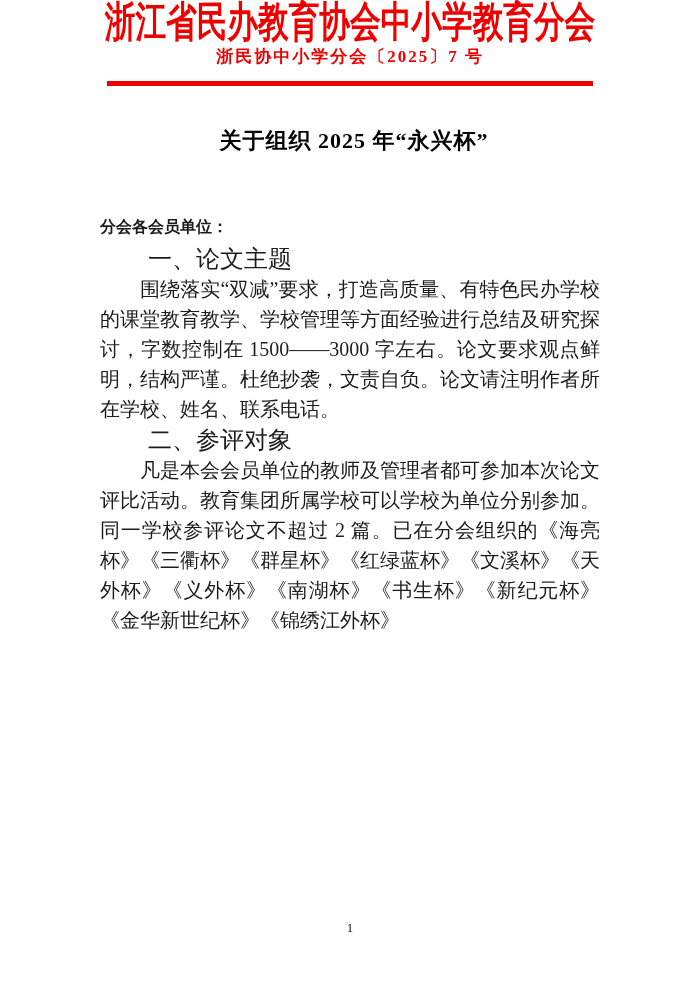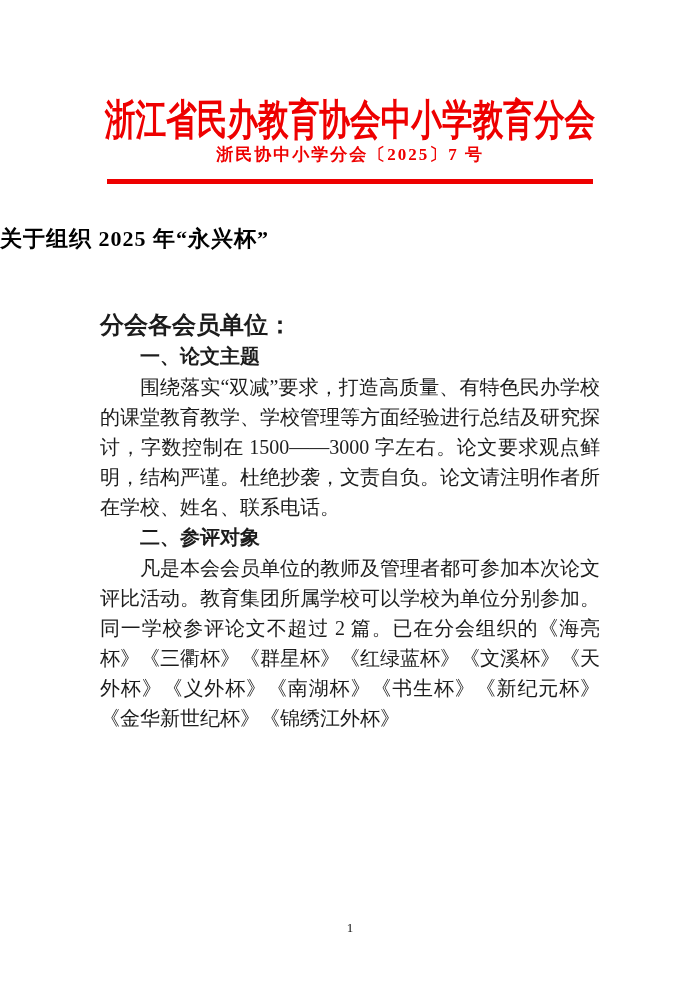--- a/index.html
+++ b/index.html
@@ -8,21 +8,21 @@
   .page {
     position:relative;
     width:700px; height:989px;
     margin:0 auto;
     background:#ffffff;
     overflow:hidden;
     font-family:"Liberation Serif","DejaVu Serif",serif;
     color:var(--ink);
   }
   
-  .letterhead { text-align:center; padding-top:98px; }
+  .letterhead { text-align:center; }
   .org-name {
     display:inline-block;
     font-size:42px;
     font-weight:bold;
     color:var(--accent);
     line-height:1.08;
     white-space:nowrap;
     transform:scaleX(0.73);
     transform-origin:center;
     letter-spacing:0px;
@@ -34,50 +34,51 @@
     letter-spacing:2px;
   }
   .red-rule {
     width:486px; height:5px;
     margin:13px auto 0 auto;
     background:var(--accent);
   }
   
   .doc-title {
     margin-top:35px;
-    text-align:left;
+    text-align:center;
     font-weight:bold;
     font-size:22px;
     line-height:40px;
     letter-spacing:1px;
     color:#000;
+    padding-left:8px;
   }
   
   .doc-body {
     margin:50px 100px 0 100px;
     font-size:20px;
     line-height:30px;
     text-align:justify;
   }
   .salutation {
     font-family:Liberation Sans, sans-serif;
     font-weight:bold;
-    font-size:24px;
+    font-size:16px;
     line-height:32px;
   }
   .para {
     text-indent:2em;
     font-size:20px;
     line-height:30px;
   }
   .sec-heading {
     text-indent:2em;
     font-family:"Liberation Sans","DejaVu Sans",sans-serif;
-    font-weight:bold;
-    font-size:20px;
+    font-weight:normal;
+    font-size:24px;
     line-height:31px;
   }
   
   .page-number {
     position:absolute;
     bottom:53px; left:0;
     width:100%;
     text-align:center;
     font-size:13px;
     color:#111;

